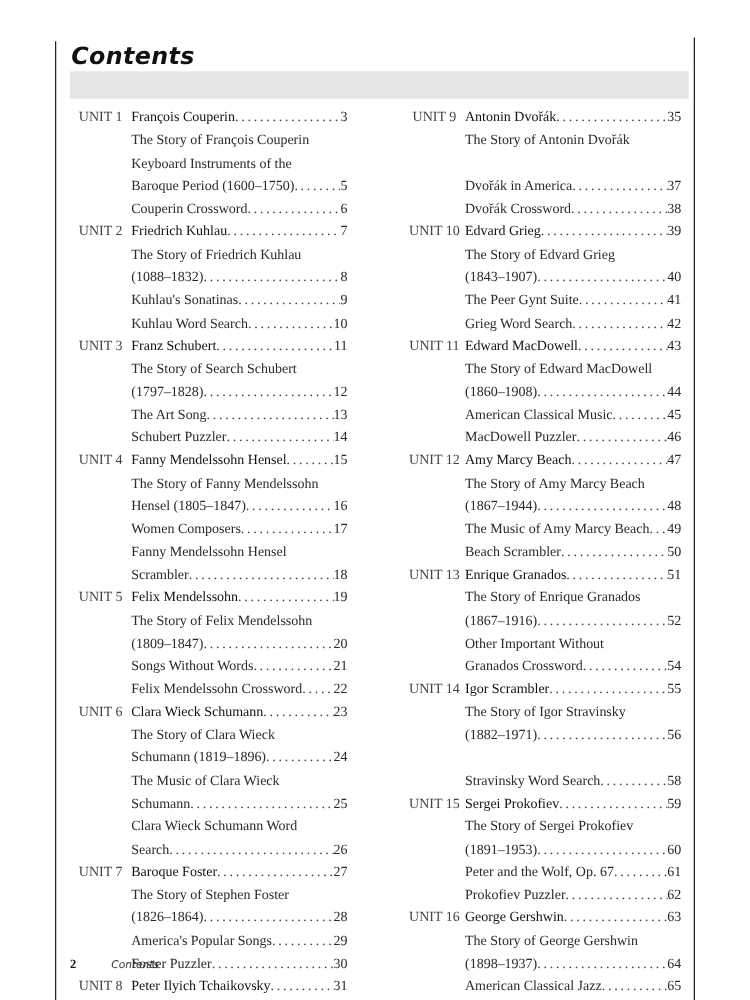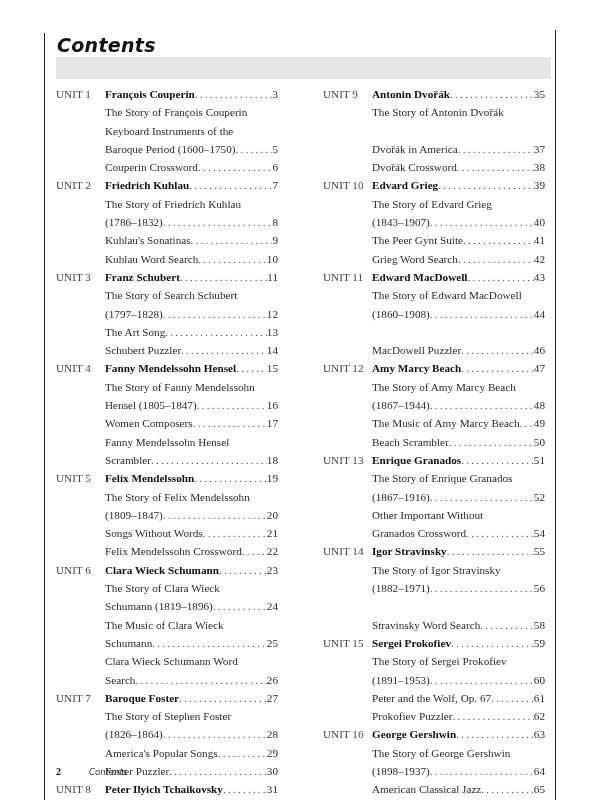--- a/index.html
+++ b/index.html
@@ -6,26 +6,26 @@
   body { width:600px; height:800px; position:relative; overflow:hidden;
          font-family:"Liberation Serif","DejaVu Serif",serif; color:#2a2a2a; }
   .frame-left { position:absolute; left:44px; top:33px; width:1px; height:767px; background:#222; }
   .frame-right { position:absolute; left:555px; top:30px; width:1px; height:770px; background:#222; }
   .title { position:absolute; left:57px; top:34px; font-family:"DejaVu Sans",sans-serif;
            font-style:italic; font-weight:bold; font-size:19px; color:#111; letter-spacing:0.3px; }
   .band { position:absolute; left:56px; top:57px; width:495px; height:22px; background:#e6e6e6; }
   .col { position:absolute; top:85px; }
   .col.left { left:56px; width:222px; }
   .col.right { left:323px; width:222px; }
-  .unit { position:relative; }
+  .unit { position:relative;text-align:center; }
   .row { display:flex; height:18.3px; line-height:18.3px; font-size:11.2px; white-space:nowrap; }
   .lbl { width:49px; flex:none; color:#444; }
   .txt { flex:1; display:flex; overflow:hidden; }
   .txt .t { flex:none; }
-  .txt .t.b { font-weight:bold; color:#111; }
+  .txt .t.b { font-weight:normal; color:#111; }
   .txt .dots { flex:1; overflow:hidden; color:#444; letter-spacing:2.2px; }
   .txt .dots::before { content:". . . . . . . . . . . . . . . . . . . . . . . . . . . . . . . . . . . . . . . . . . . . . . . . . ."; letter-spacing:0; word-spacing:-0.6px; }
   .txt .pg { flex:none; }
   .footer { position:absolute; top:766px; left:56px; font-size:10px; }
   .footer .pn { font-weight:bold; color:#111; }
   .footer .fl { position:absolute; left:33px; top:0; font-style:italic; font-family:"DejaVu Sans",sans-serif; font-size:8.5px; color:#333; white-space:nowrap; line-height:13px;}
 </style>
 </head>
 <body>
 
@@ -85,21 +85,21 @@
       </div>
       <div class="row">
         <span class="lbl"></span>
         <span class="txt">
           <span class="t">The Story of Friedrich Kuhlau</span>
         </span>
       </div>
       <div class="row">
         <span class="lbl"></span>
         <span class="txt">
-          <span class="t">(1786–1832)</span>
+          <span class="t">(1088–1832)</span>
           <span class="dots"></span>
           <span class="pg">8</span>
         </span>
       </div>
       <div class="row">
         <span class="lbl"></span>
         <span class="txt">
           <span class="t">Kuhlau's Sonatinas</span>
           <span class="dots"></span>
           <span class="pg">9</span>
@@ -437,20 +437,25 @@
       <div class="row">
         <span class="lbl"></span>
         <span class="txt">
           <span class="t">(1860–1908)</span>
           <span class="dots"></span>
           <span class="pg">44</span>
         </span>
       </div>
       <div class="row">
         <span class="lbl"></span>
+        <span class="txt">
+          <span class="t">American Classical Music</span>
+          <span class="dots"></span>
+          <span class="pg">45</span>
+        </span>
       </div>
       <div class="row">
         <span class="lbl"></span>
         <span class="txt">
           <span class="t">MacDowell Puzzler</span>
           <span class="dots"></span>
           <span class="pg">46</span>
         </span>
       </div>
     </div>
@@ -529,21 +534,21 @@
           <span class="t">Granados Crossword</span>
           <span class="dots"></span>
           <span class="pg">54</span>
         </span>
       </div>
     </div>
     <div class="unit">
       <div class="row">
         <span class="lbl">UNIT 14</span>
         <span class="txt">
-          <span class="t b">Igor Stravinsky</span>
+          <span class="t b">Igor Scrambler</span>
           <span class="dots"></span>
           <span class="pg">55</span>
         </span>
       </div>
       <div class="row">
         <span class="lbl"></span>
         <span class="txt">
           <span class="t">The Story of Igor Stravinsky</span>
         </span>
       </div>

